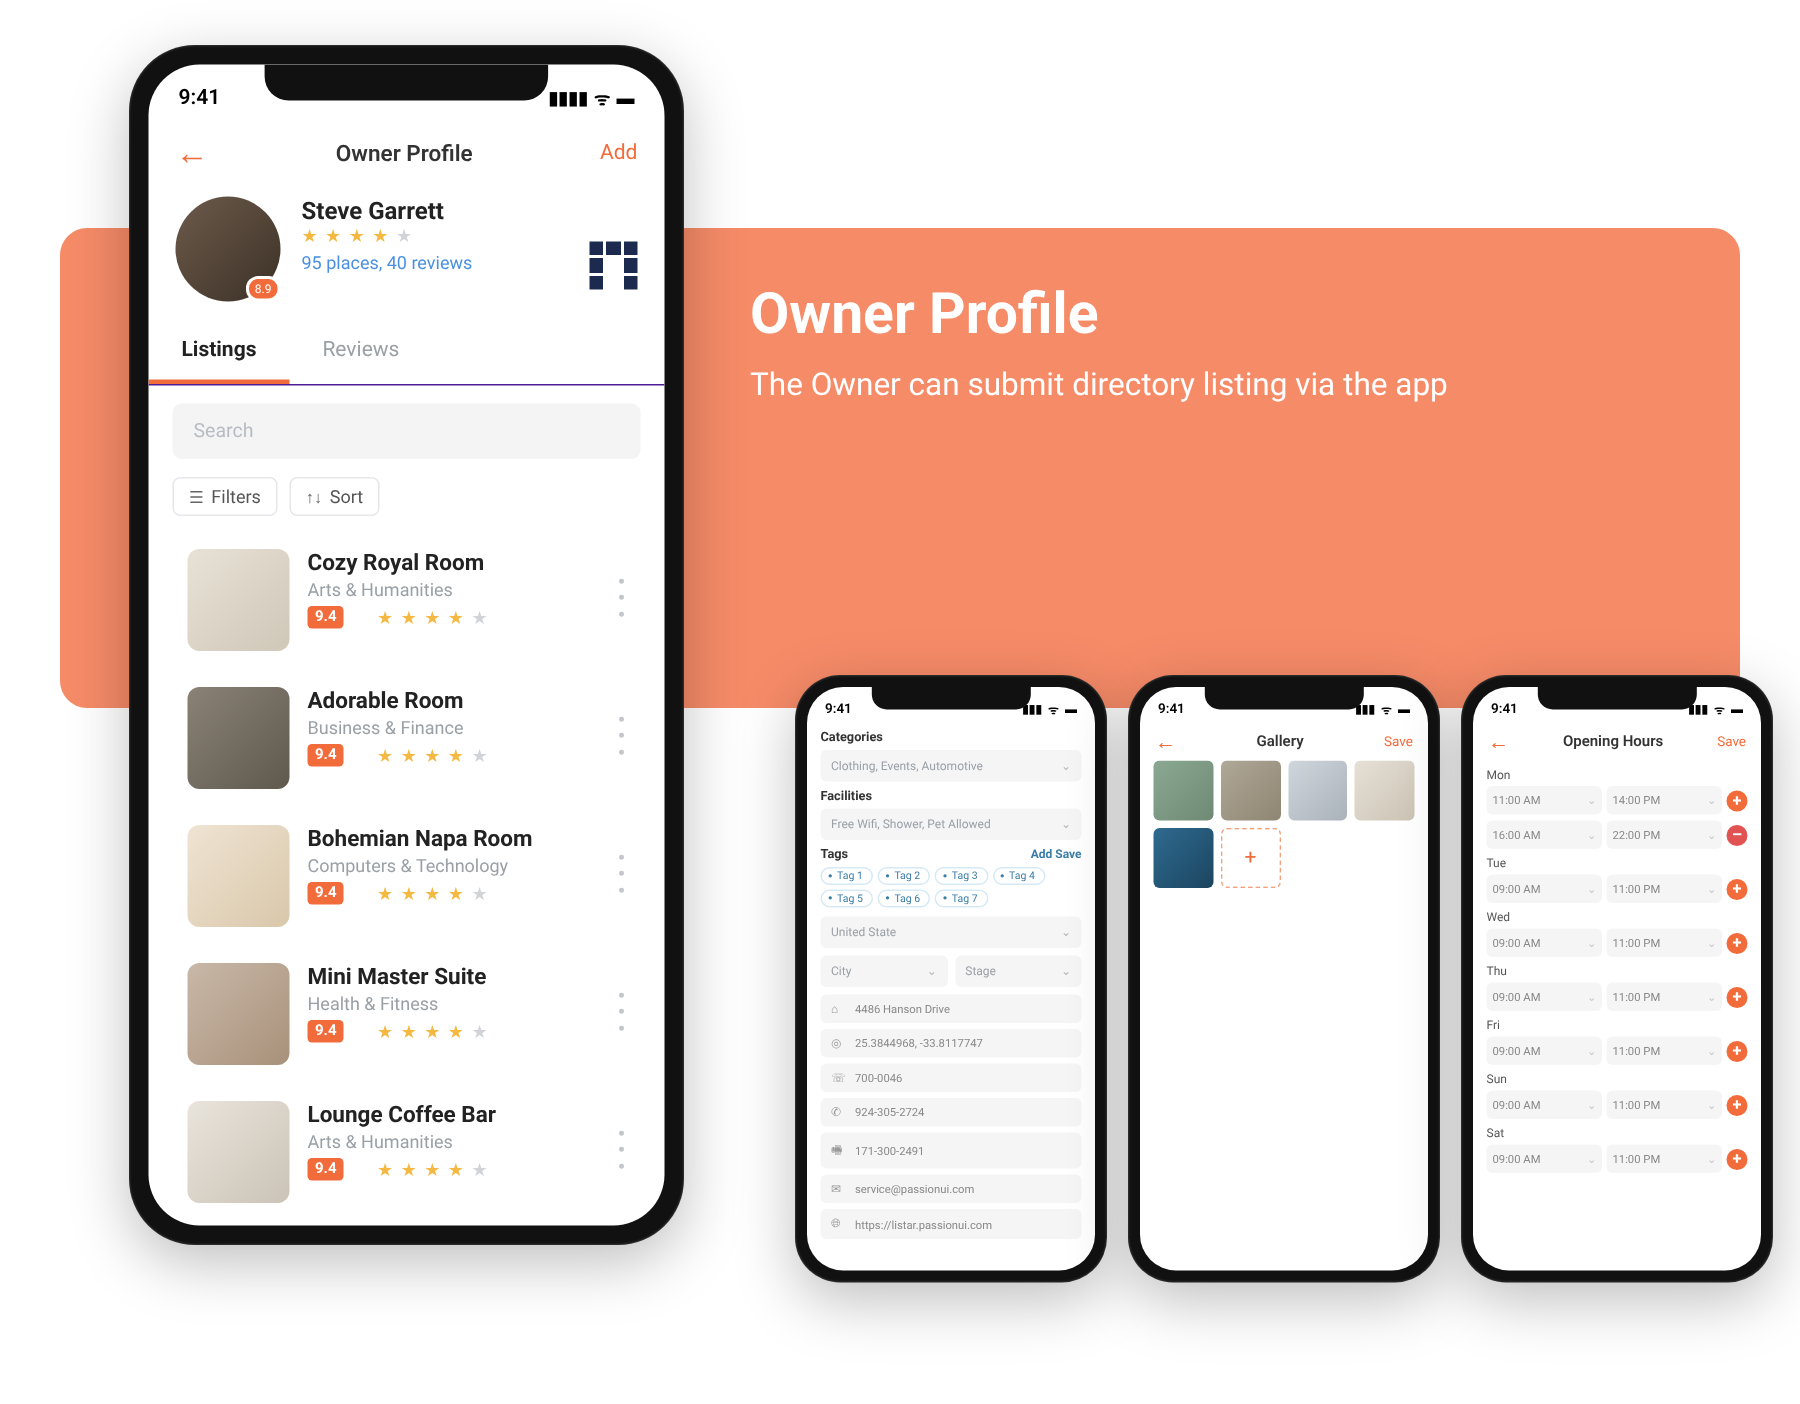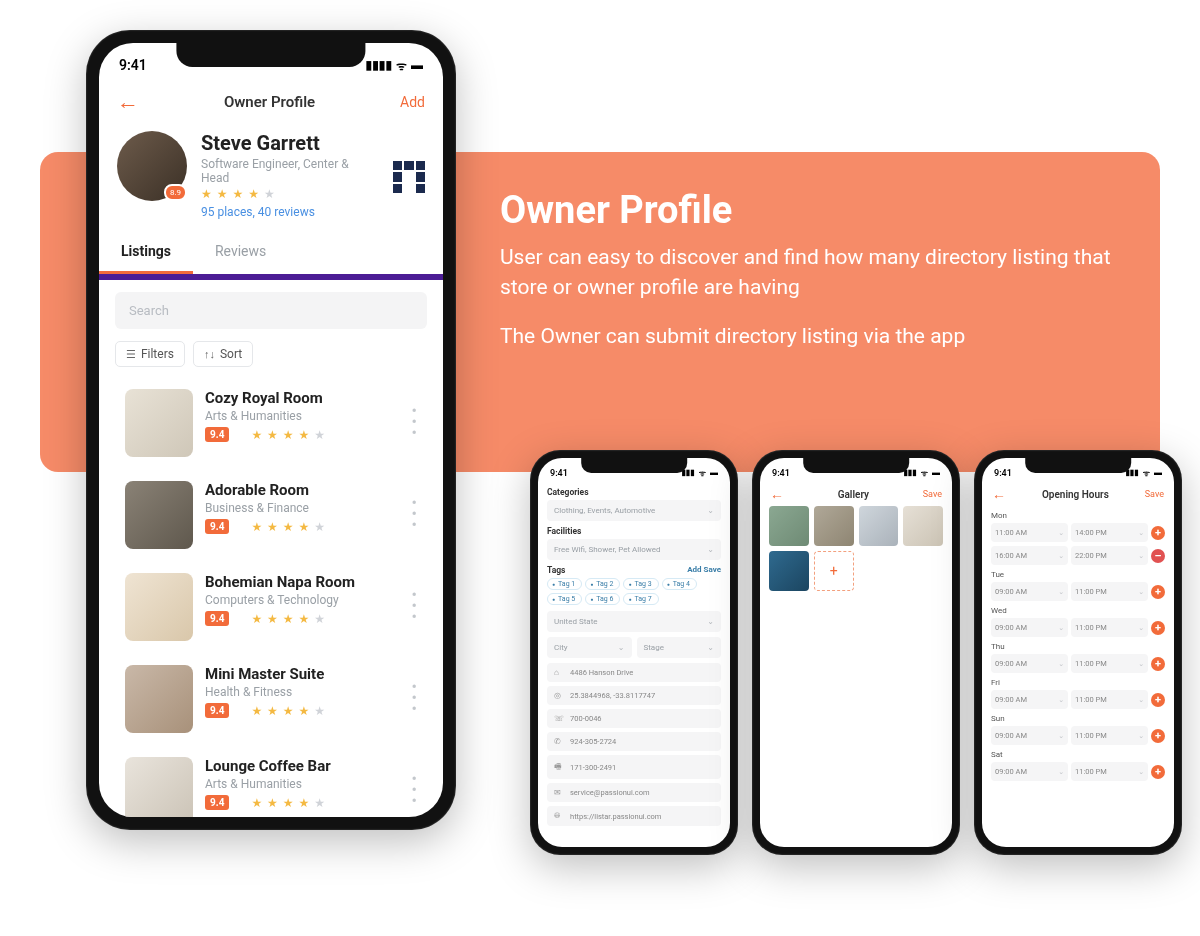--- a/index.html
+++ b/index.html
@@ -30,30 +30,30 @@
   .phone.small .hdr .back { font-size: 14px; }
   .hdr .title { font-size: 15px; font-weight: 600; color: #333; }
   .phone.small .hdr .title { font-size: 10px; }
   .hdr .action { color: #f26b3a; font-size: 14px; }
   .phone.small .hdr .action { font-size: 9px; }
   
   .profile { display: flex; padding: 6px 18px 12px; gap: 14px; }
   .avatar { width: 70px; height: 70px; border-radius: 50%; background: linear-gradient(135deg,#6d5b4b,#3b3026); position: relative; flex-shrink:0; }
   .avatar::after { content: attr(data-badge-text); position: absolute; bottom: 0; right: 0; background: #f26b3a; color: #fff; font-size: 8px; padding: 2px 4px; border-radius: 8px; border: 2px solid #fff; }
   .pinfo { flex: 1; }
-  .pname { font-weight: 700; color: #222; font-size: 20px; }
+  .pname { font-weight: 700; color: #222; font-size: 16px; }
   .prole { font-size: 12px; color: #9aa0a6; margin: 2px 0; }
   .stars { color: #f4b942; font-size: 12px; letter-spacing: 1px; }
   .stars .dim { color: #d0d3d8; }
   .pmeta { color: #4a90e2; font-size: 12px; margin-top: 4px; }
   .qr { width: 32px; height: 32px; margin-top: 30px; display: grid; grid-template: repeat(3,1fr)/repeat(3,1fr); gap: 2px; }
   .qr span { background: #1b2a4e; }
   .qr span:nth-child(5),.qr span:nth-child(8){background:transparent;}
   
-  .tabs { display: flex; border-bottom: 6px solid #4c1d95; }
+  .tabs { display: flex; border-bottom: 1px solid #4c1d95; }
   .tab { padding: 12px 22px; font-size: 14px; color: #9aa0a6; }
   .tab.active { color: #222; font-weight: 700; border-bottom: 3px solid #f26b3a; }
   .search { margin: 12px 16px; padding: 11px 14px; background: #f4f4f5; border-radius: 6px; color: #b8bcc2; font-size: 13px; }
   .filterrow { display: flex; gap: 8px; padding: 0 16px 10px; }
   .pill { border: 1px solid #e5e7ea; border-radius: 5px; padding: 5px 10px; font-size: 12px; color: #555; display: inline-flex; align-items: center; gap: 5px; }
   .pillicon { font-size: 11px; color: #666; }
   
   .listings { flex: 1; overflow: hidden; padding: 0 16px; }
   .lrow { display: flex; gap: 12px; padding: 12px 10px; align-items: flex-start; }
   .thumb { width: 68px; height: 68px; border-radius: 8px; flex-shrink: 0; }
@@ -90,21 +90,20 @@
   .timebox { flex:1; background:#f5f5f6; border-radius:4px; padding:5px 4px; font-size:7.5px; color:#888; display:flex; justify-content:space-between; align-items:center;}
   .timebox .chev{font-size:7px;color:#c0c3c8;}
   .circ { width:14px;height:14px;border-radius:50%;display:flex;align-items:center;justify-content:center;font-size:11px;font-weight:700;color:#fff;cursor:pointer; flex-shrink:0;}
   .plus{background:#f26b3a;} .minus{background:#e15252;}
 </style>
 </head>
 <body>
 
 <div class="banner">
   <h1>Owner Profile</h1>
-  <p>User can easy to discover and find how many directory listing that store or owner profile are having</p>
   <p>The Owner can submit directory listing via the app</p>
 </div>
 
 <div class="phone big">
   <div class="screen">
     <div class="notch"></div>
     <div class="statusbar">
       <span>9:41</span>
       <div class="sb-icons">
         <span>▮▮▮▮</span>
@@ -114,21 +113,20 @@
     </div>
     <div class="hdr">
       <span class="back">←</span>
       <span class="title">Owner Profile</span>
       <span class="action">Add</span>
     </div>
     <div class="profile">
       <div class="avatar" data-badge-text="8.9"></div>
       <div class="pinfo">
         <div class="pname">Steve Garrett</div>
-        <div class="prole">Software Engineer, Center &amp; Head</div>
         <div class="stars">★ ★ ★ ★ <span class="dim">★</span></div>
         <div class="pmeta">95 places, 40 reviews</div>
       </div>
       <div class="qr">
           <span></span>
           <span></span>
           <span></span>
           <span></span>
           <span></span>
           <span></span>

